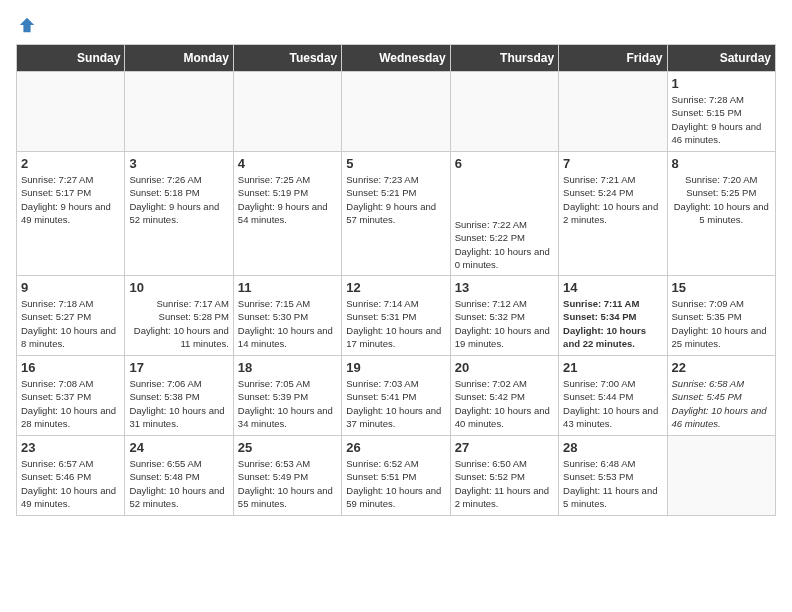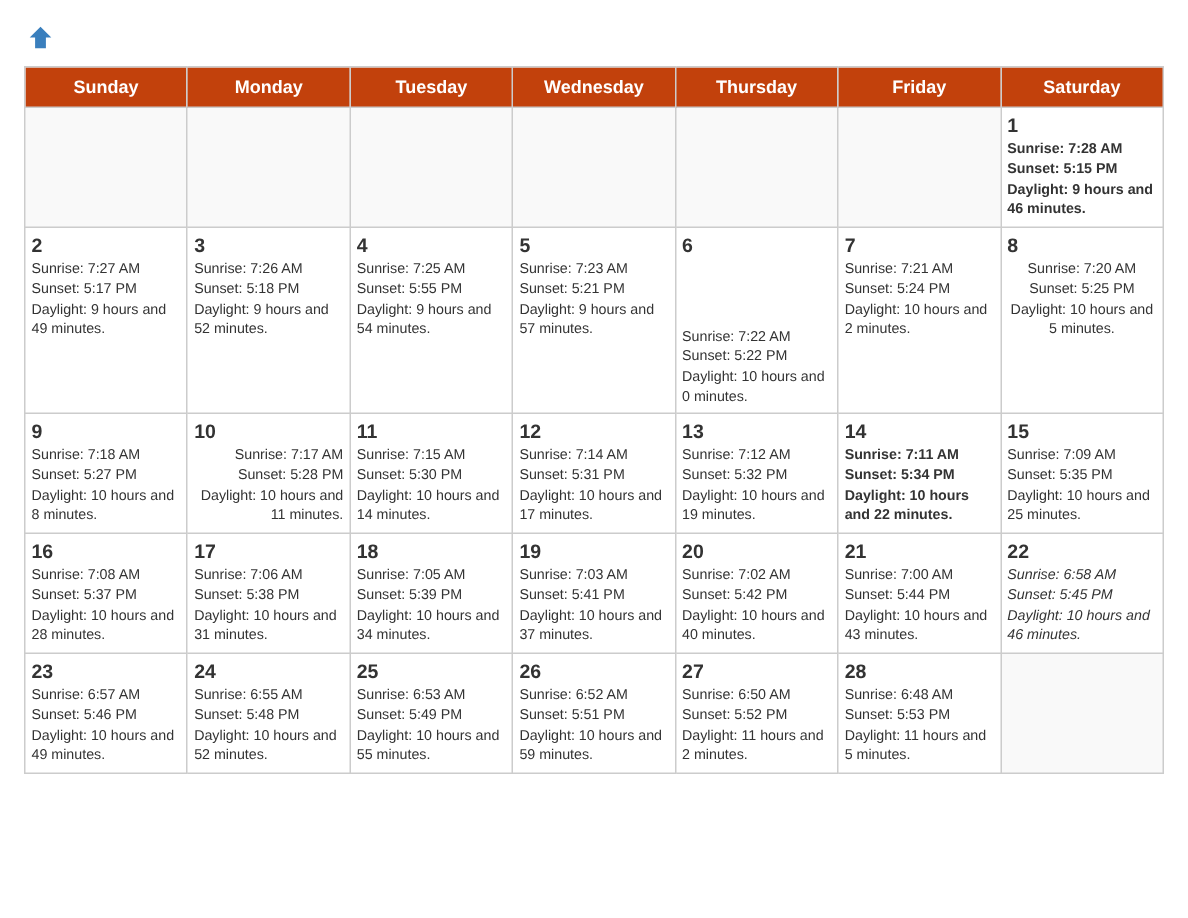--- a/index.html
+++ b/index.html
@@ -46,26 +46,26 @@
     .location-title {
       font-size: 14px;
       color: #555;
     }
     .calendar {
       width: 100%;
       border-collapse: collapse;
       table-layout: fixed;
     }
     .calendar th {
-      background-color: #c2410c;
+      background-color: #404040;
       color: #fff;
       font-size: 12px;
       font-weight: bold;
       padding: 6px 4px;
-      text-align: center;
+      text-align: right;
       border: 1px solid #ccc;
     }
     .calendar td {
       vertical-align: top;
       border: 1px solid #ccc;
       padding: 4px;
       height: 80px;
       background: #fff;
       font-size: 9.5px;
       color: #333;
@@ -123,42 +123,42 @@
   <tbody id="calendar-body">
   <tr>
         <td class="empty"></td>
         <td class="empty"></td>
         <td class="empty"></td>
         <td class="empty"></td>
         <td class="empty"></td>
         <td class="empty"></td>
         <td>
           <span class="day-number">1</span>
-          <div class="day-info" style="white-space: pre-line; font-weight: bold;">Sunrise: 7:28 AM
+          <div class="day-info" style="white-space: pre-line;">Sunrise: 7:28 AM
 Sunset: 5:15 PM
 Daylight: 9 hours and 46 minutes.</div>
         </td>
       </tr>
       <tr>
         <td>
           <span class="day-number">2</span>
           <div class="day-info" style="white-space: pre-line;">Sunrise: 7:27 AM
 Sunset: 5:17 PM
 Daylight: 9 hours and 49 minutes.</div>
         </td>
         <td>
           <span class="day-number">3</span>
           <div class="day-info" style="white-space: pre-line;">Sunrise: 7:26 AM
 Sunset: 5:18 PM
 Daylight: 9 hours and 52 minutes.</div>
         </td>
         <td>
           <span class="day-number">4</span>
           <div class="day-info" style="white-space: pre-line;">Sunrise: 7:25 AM
-Sunset: 5:55 PM
+Sunset: 5:19 PM
 Daylight: 9 hours and 54 minutes.</div>
         </td>
         <td>
           <span class="day-number">5</span>
           <div class="day-info" style="white-space: pre-line;">Sunrise: 7:23 AM
 Sunset: 5:21 PM
 Daylight: 9 hours and 57 minutes.</div>
         </td>
         <td>
           <span class="day-number">6</span>

